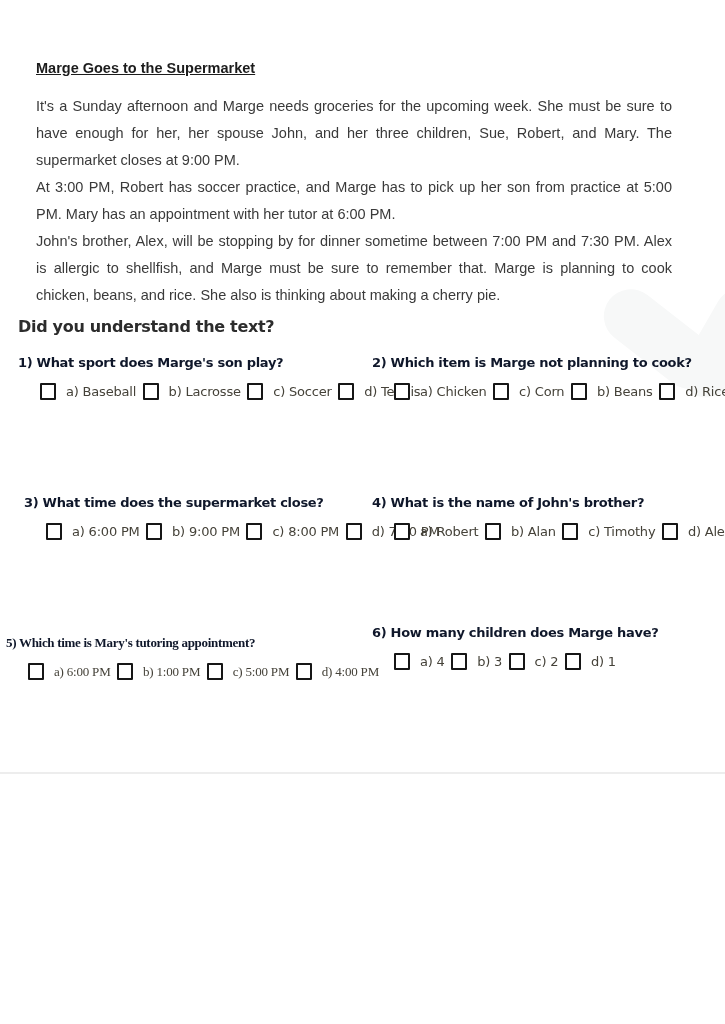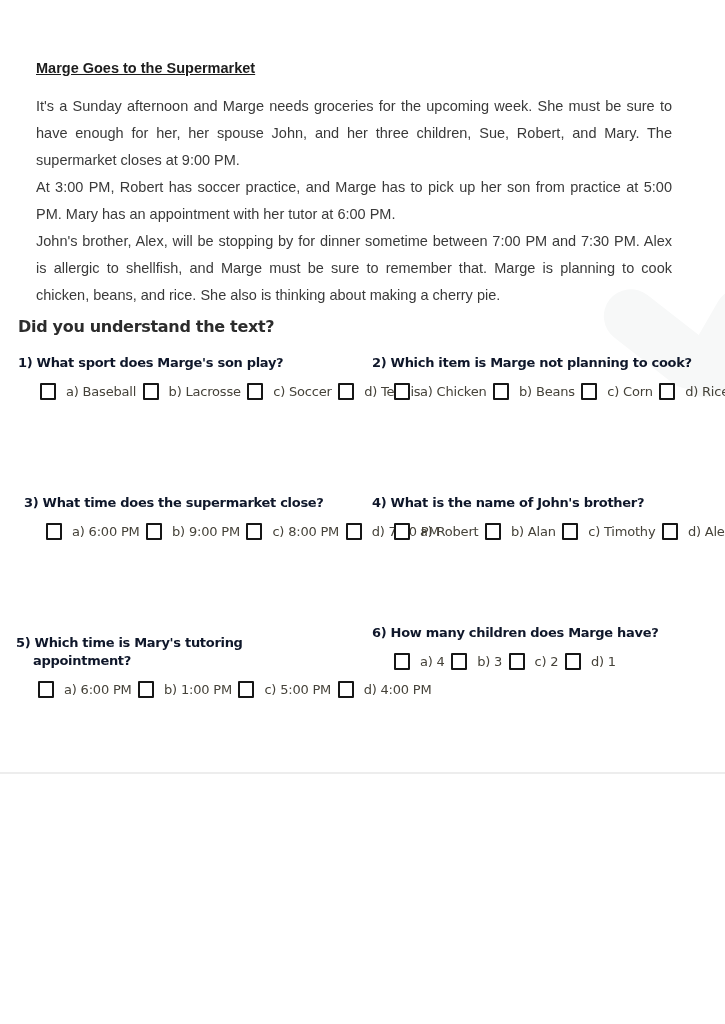--- a/index.html
+++ b/index.html
@@ -39,21 +39,21 @@
 
   .question {
     position: absolute;
     font-family: "DejaVu Sans", sans-serif;
     color: #3a3a38;
   }
   .q-pos-1 { left: 18px;  top: 354px; }
   .q-pos-2 { left: 372px; top: 354px; }
   .q-pos-3 { left: 24px;  top: 494px; }
   .q-pos-4 { left: 372px; top: 494px; }
-  .q-pos-5 { left: 16px;  top: 634px; }
+  .q-pos-5 { left: 6px;  top: 634px; font-family: Liberation Serif, serif; }
   .q-pos-6 { left: 372px; top: 624px; }
 
   .q-text {
     margin: 0 0 11px 0;
     font-size: 13px; font-weight: bold; line-height: 18px;
     letter-spacing: -0.3px; color: #0f172a;
     white-space: nowrap;
   }
   .q-pos-5 .q-text {
     white-space: normal; width: 242px;
@@ -120,25 +120,25 @@
 
   <div class="question q-pos-2">
     <p class="q-text">2) Which item is Marge not planning to cook?</p>
     <div class="options">
       <div class="opt">
         <div class="checkbox"></div>
         <span class="opt-label">a) Chicken</span>
       </div>
       <div class="opt">
         <div class="checkbox"></div>
+        <span class="opt-label">c) Corn</span>
+      </div>
+      <div class="opt">
+        <div class="checkbox"></div>
         <span class="opt-label">b) Beans</span>
-      </div>
-      <div class="opt">
-        <div class="checkbox"></div>
-        <span class="opt-label">c) Corn</span>
       </div>
       <div class="opt">
         <div class="checkbox"></div>
         <span class="opt-label">d) Rice</span>
       </div>
     </div>
   </div>
 
   <div class="question q-pos-3">
     <p class="q-text">3) What time does the supermarket close?</p>

